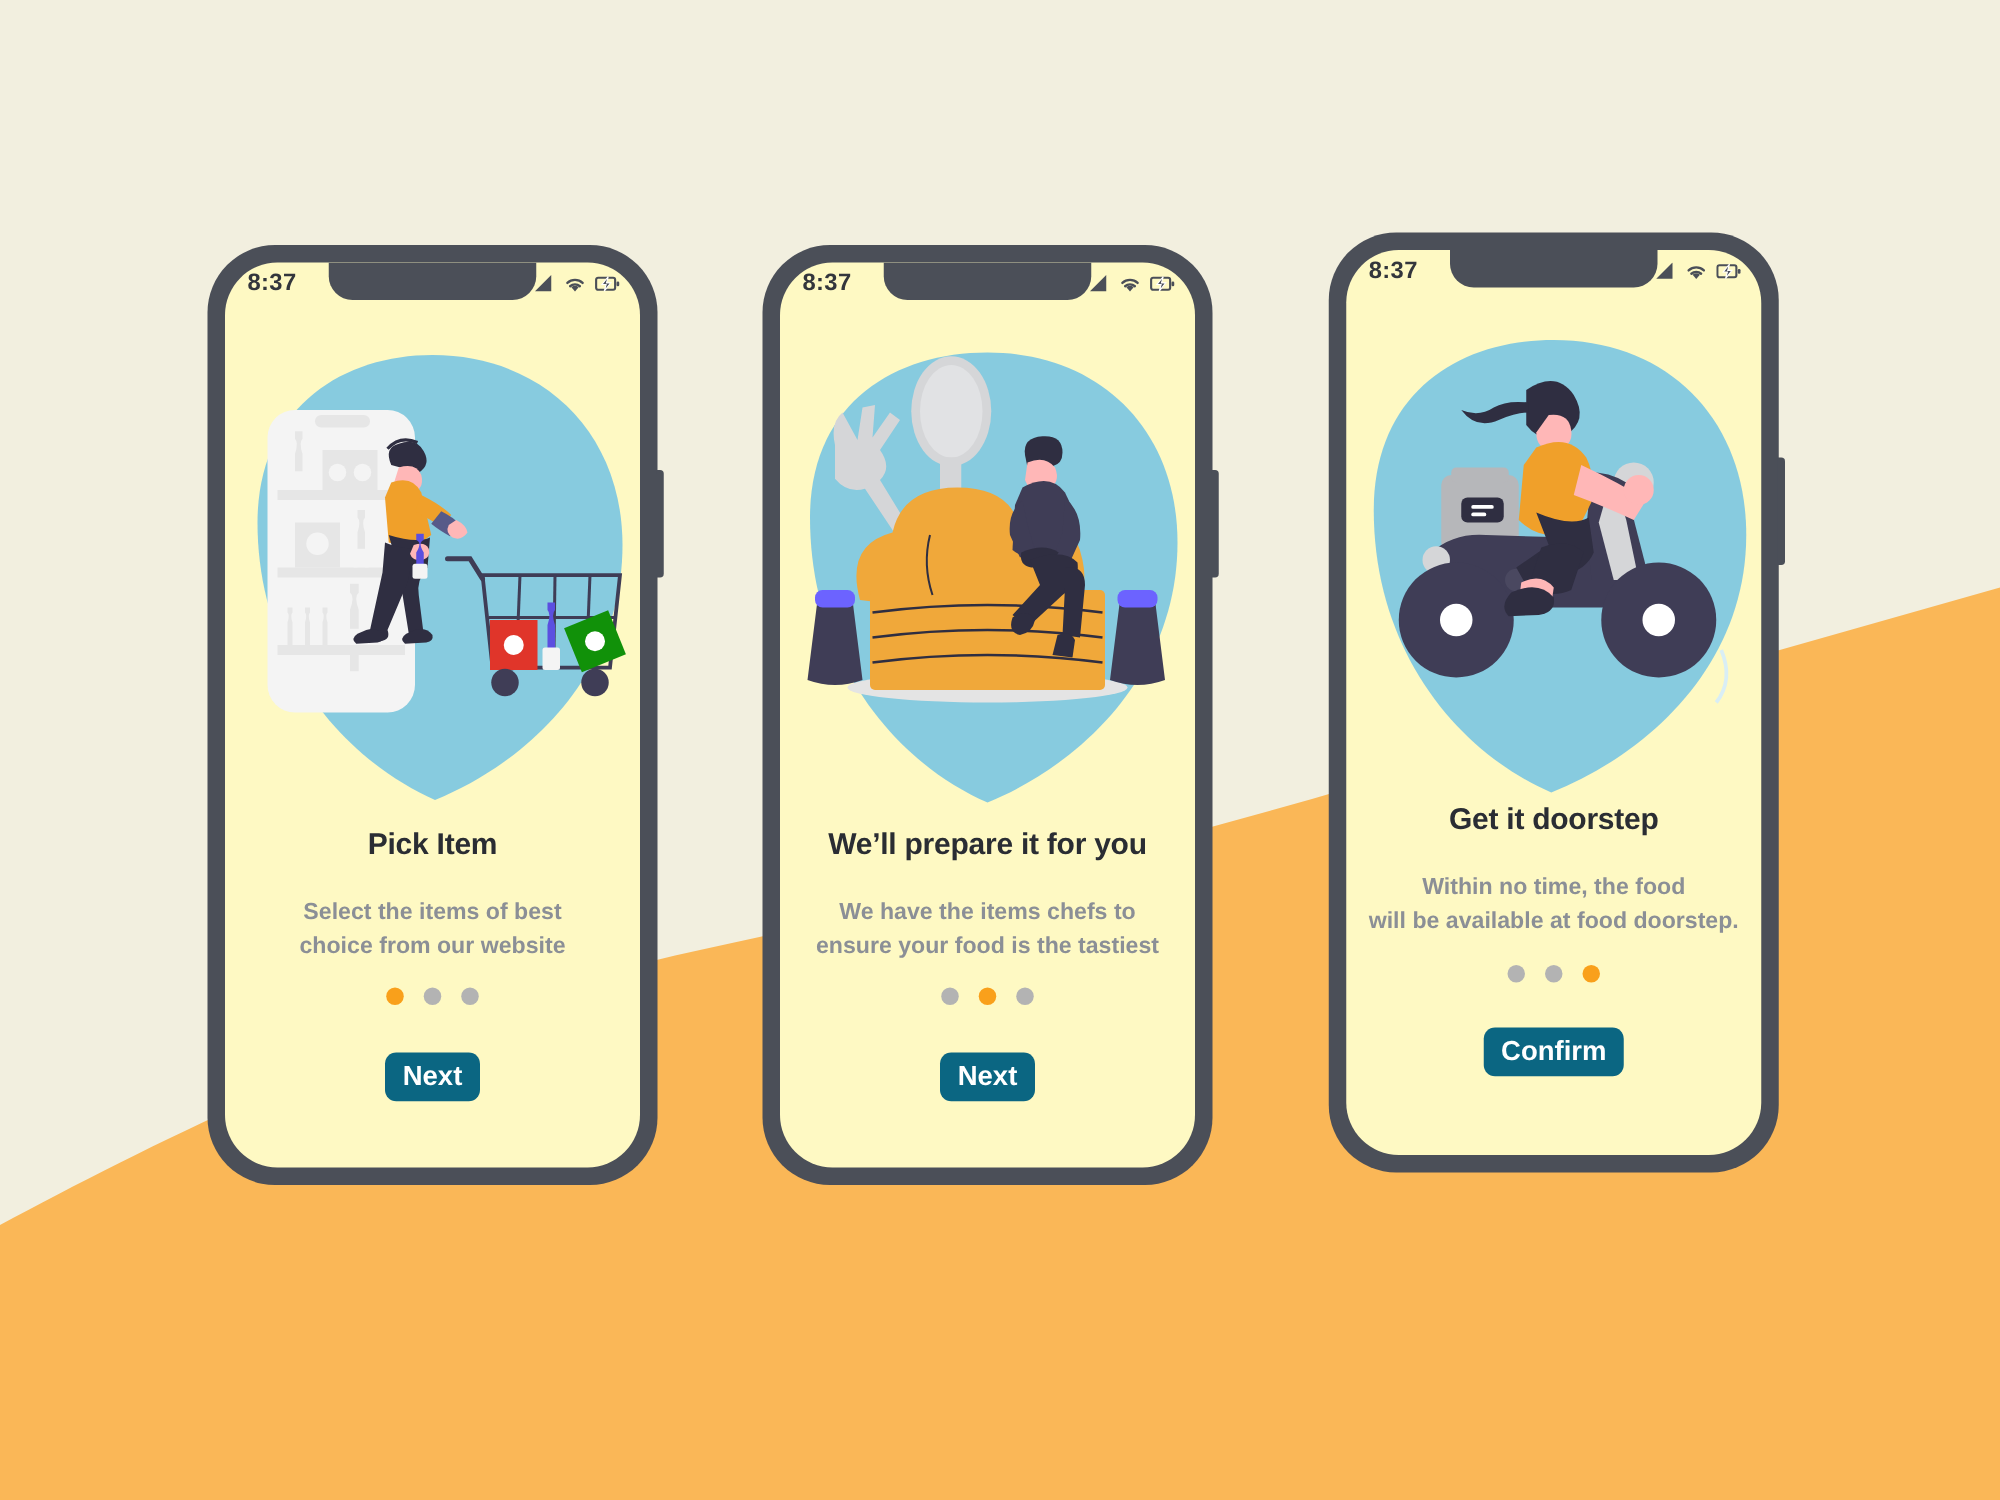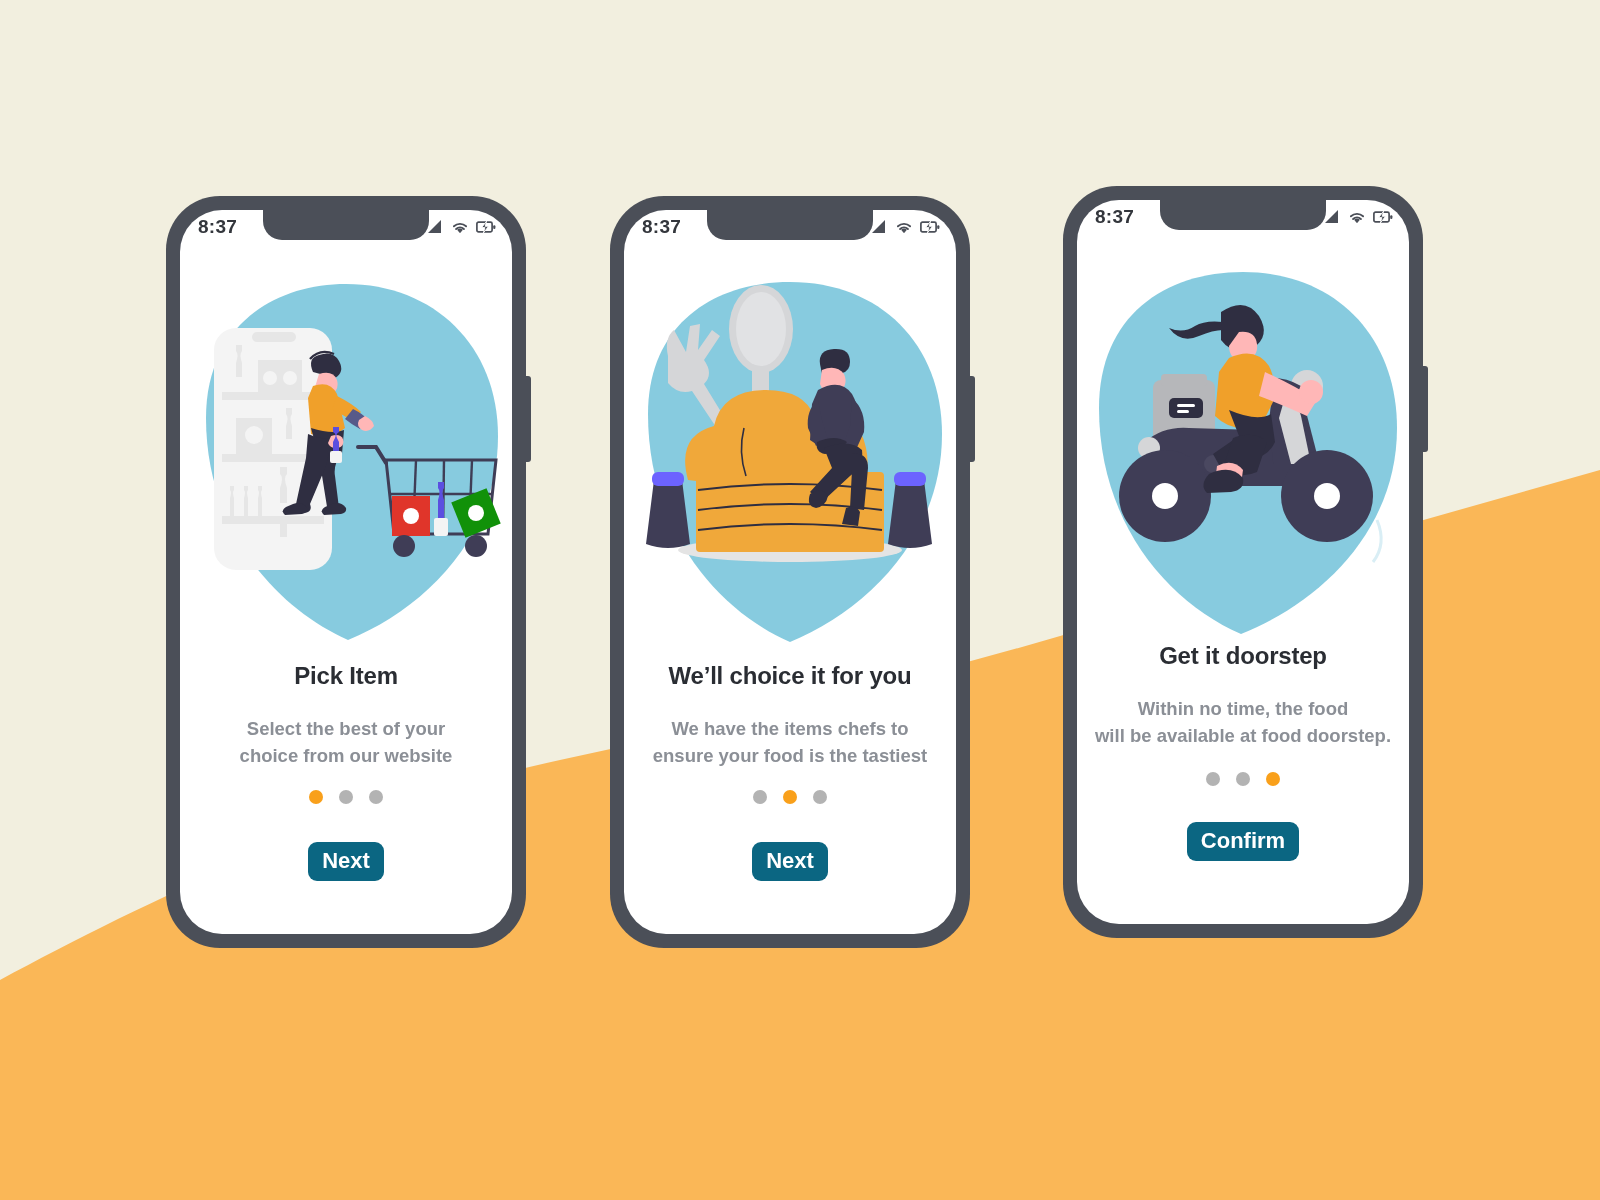--- a/index.html
+++ b/index.html
@@ -59,21 +59,21 @@
     width: 6px;
     height: 86px;
     background: #4b4f58;
     border-radius: 0 3px 3px 0;
   }
 
   .screen {
     position: relative;
     width: 100%;
     height: 100%;
-    background: #ffffff;
+    background: #fef9c3;
     border-radius: 42px;
     overflow: hidden;
   }
 
   .notch {
     position: absolute;
     top: 0;
     left: 50%;
     transform: translateX(-50%);
     width: 166px;
@@ -279,21 +279,21 @@
               <path d="M151 168 q9 -3 12 3 q2 7 -5 9 q-8 1 -10 -5 Z" fill="#ffb7b7"></path>
               <path d="M153 174 q5 -8 0 -10 v-5 h6 v5 q-5 2 0 10 v18 h-6 Z" fill="#5b4fe0"></path>
               <rect x="150" y="183" width="12" height="12" rx="2" fill="#f4f4f4"></rect>
             </g>
           </svg>
         </div>
 
         <div class="copy">
           <h2 class="title">Pick Item</h2>
           <p class="subtitle">
-            <span>Select the best of your</span><br>
+            <span>Select the items of best</span><br>
             <span>choice from our website</span>
           </p>
         </div>
 
         <div class="dots">
           <span class="dot active"></span>
           <span class="dot"></span>
           <span class="dot"></span>
         </div>
 
@@ -363,21 +363,21 @@
               <rect x="28" y="204" width="32" height="14" rx="6" fill="#6c63ff"></rect>
             </g>
             <g>
               <path d="M272 212 q14 -6 28 0 l8 64 q-22 8 -44 0 Z" fill="#3f3d56"></path>
               <rect x="270" y="204" width="32" height="14" rx="6" fill="#6c63ff"></rect>
             </g>
           </svg>
         </div>
 
         <div class="copy">
-          <h2 class="title">We’ll choice it for you</h2>
+          <h2 class="title">We’ll prepare it for you</h2>
           <p class="subtitle">
             <span>We have the items chefs to</span><br>
             <span>ensure your food is the tastiest</span>
           </p>
         </div>
 
         <div class="dots">
           <span class="dot"></span>
           <span class="dot active"></span>
           <span class="dot"></span>

